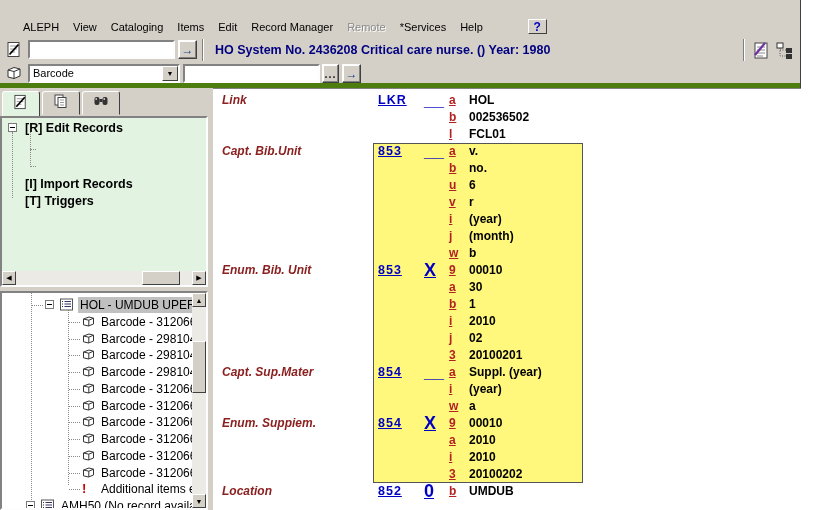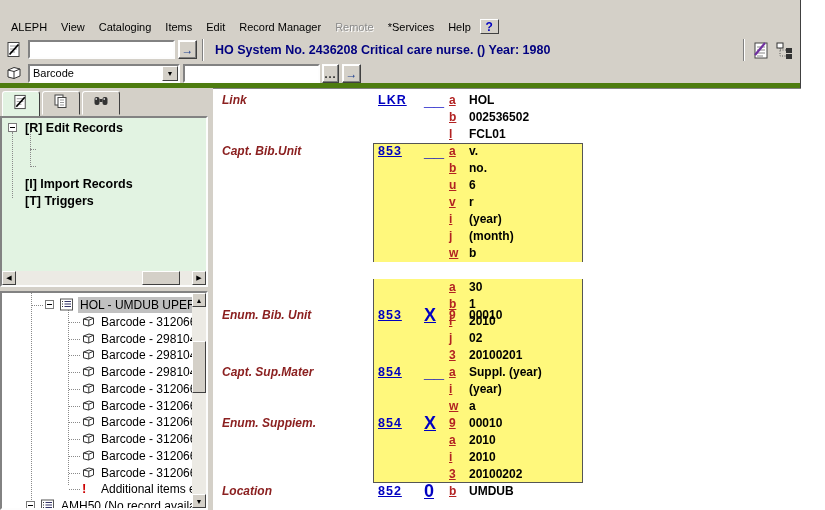--- a/index.html
+++ b/index.html
@@ -15,21 +15,21 @@
 
   
   #titlebar{position:absolute;left:0;top:0;width:100%;height:18px;
     background:linear-gradient(to right,var(--titlebar-gradient-start),var(--titlebar-gradient-end));
     display:flex;align-items:center;padding-left:3px;}
   #titlebar .ticon{width:13px;height:13px;background:#fff;border:1px solid #333;position:relative;flex:0 0 auto;}
   #titlebar .ticon::after{content:"";position:absolute;left:1px;top:9px;width:12px;height:2px;background:#7030A0;transform:rotate(-42deg);transform-origin:left center;}
   #titlebar .ttext{color:#fff;font-size:11.5px;font-weight:bold;margin-left:5px;white-space:nowrap;overflow:hidden;}
 
   
-  #menubar{position:absolute;left:0;top:18px;width:100%;height:17px;display:flex;align-items:center;background:var(--chrome);padding-left:4px;}
+  #menubar{position:absolute;left:0;top:18px;width:100%;height:17px;display:flex;align-items:center;background:var(--chrome);padding-left:16px;gap:36px;}
   .mitem{font-size:11px;color:#000;padding:1px 7px;white-space:nowrap;}
   .mitem.disabled{color:#8a8a8a;text-shadow:1px 1px 0 #fff;}
   #helpbtn{width:19px;height:15px;margin-left:2px;display:flex;align-items:center;justify-content:center;
     font-weight:bold;color:#0000C0;font-size:12px;background:var(--chrome);
     border:1px solid;border-color:#fff #404040 #404040 #fff;}
 
   
   .toolbar{position:absolute;left:0;width:100%;background:var(--chrome);display:flex;align-items:center;}
   #toolbar1{top:35px;height:29px;}
   #toolbar2{top:64px;height:24px;border-bottom:5px solid #4d7c0f;box-shadow:0 1px 0 #fff;}
@@ -408,21 +408,21 @@
           <div class="erow" style="top: 139px;">
             <div class="hlbg"></div>
             <span class="ecode">j</span>
             <span class="eval">(month)</span>
           </div>
           <div class="erow" style="top: 156px;">
             <div class="hlbg"></div>
             <span class="ecode">w</span>
             <span class="eval">b</span>
           </div>
-          <div class="erow" style="top: 173px; margin-top: 45px;">
+          <div class="erow" style="top: 173px;">
             <div class="hlbg"></div>
             <span class="elabel">Enum. Bib. Unit</span>
             <span class="etag">853</span>
             <span class="eind ind-set">X</span>
             <span class="ecode">9</span>
             <span class="eval">00010</span>
           </div>
           <div class="erow" style="top: 190px;">
             <div class="hlbg"></div>
             <span class="ecode">a</span>

